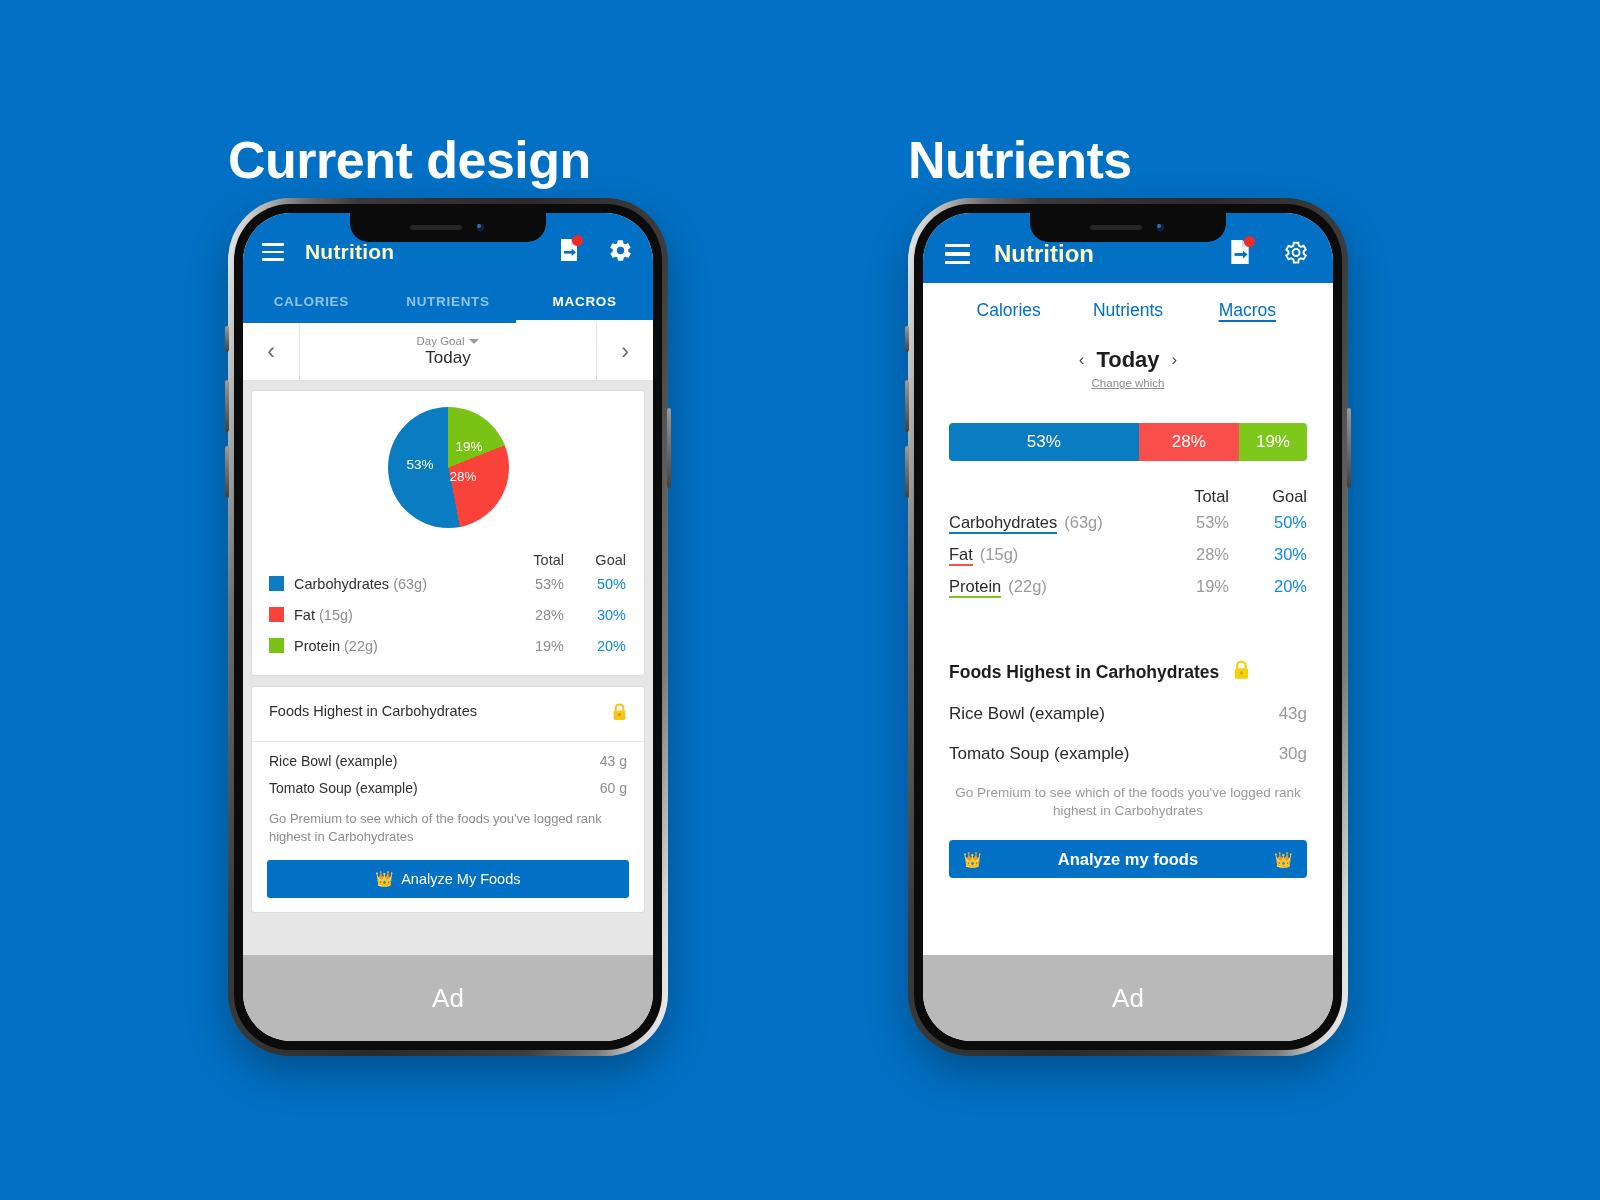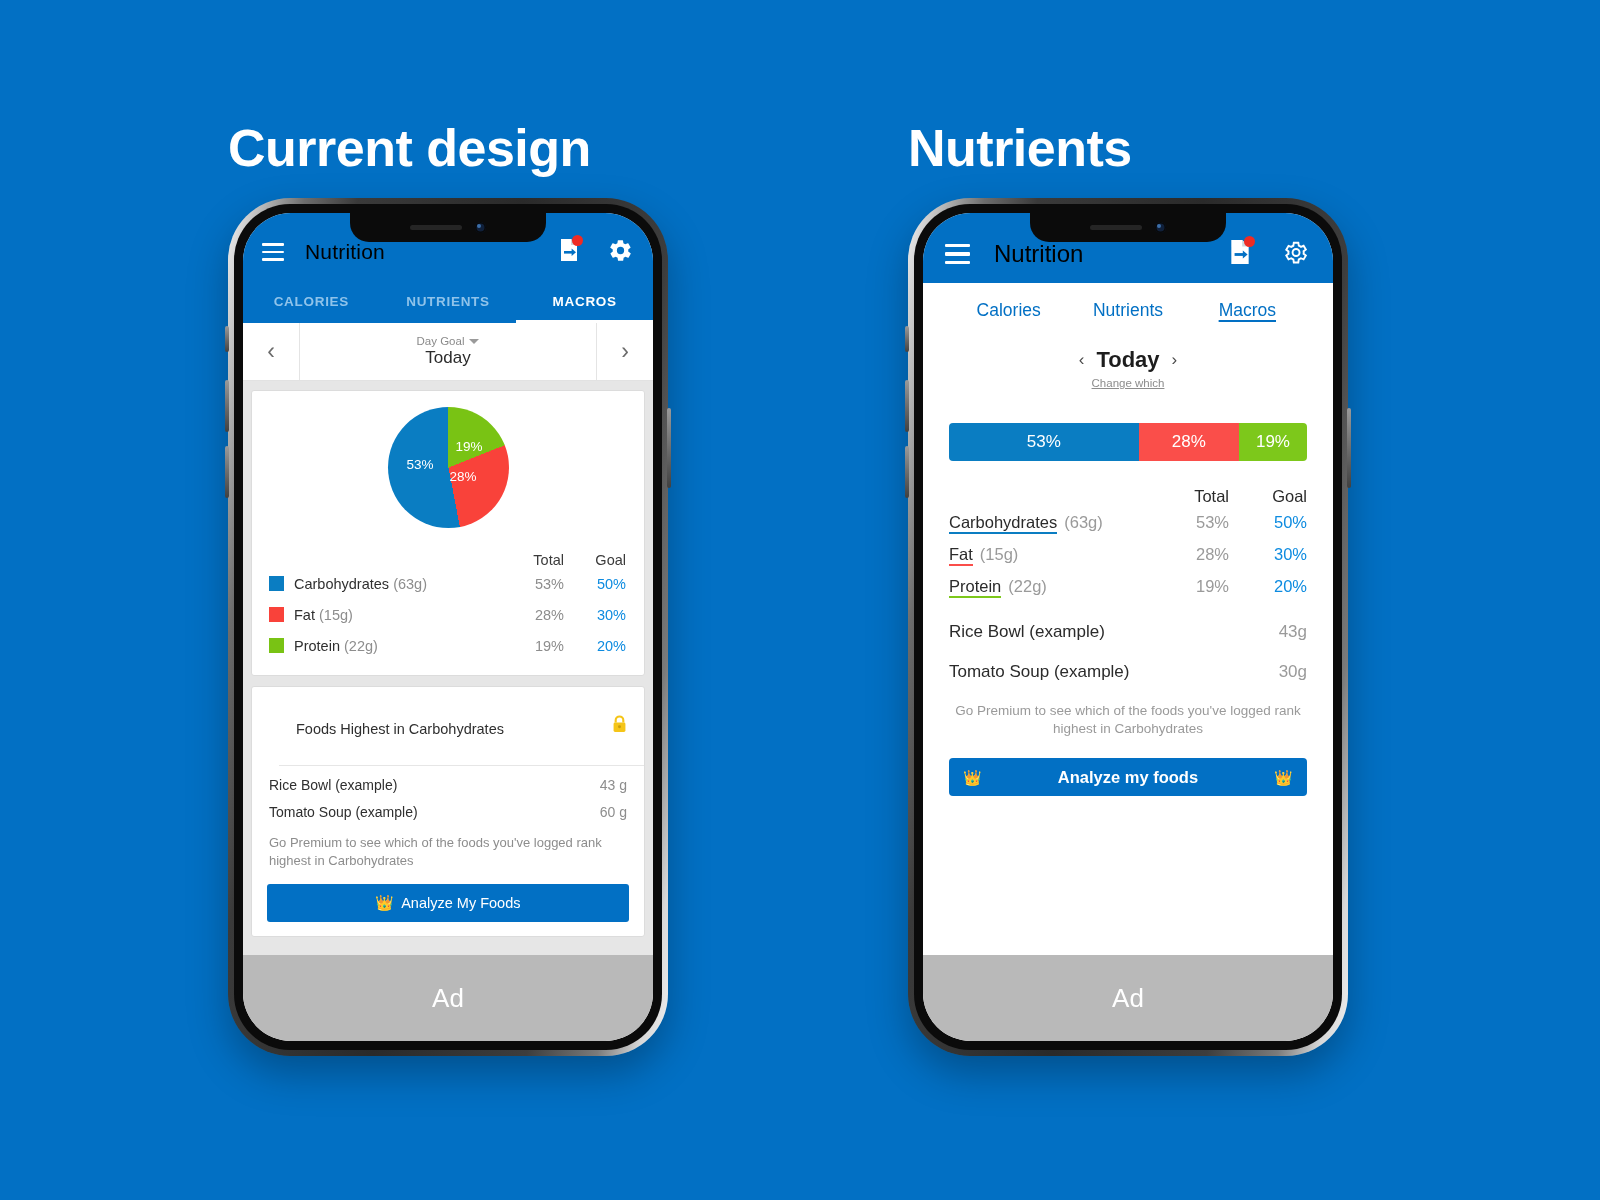--- a/index.html
+++ b/index.html
@@ -13,20 +13,21 @@
 
   
   .section-title {
     position: absolute;
     color: #ffffff;
     font-weight: bold;
     font-size: 52px;
     letter-spacing: -0.5px;
     white-space: nowrap;
     font-family: "Liberation Sans", sans-serif;
+    margin-top: 12px;
   }
   #title-current { left: 228px; top: 118px; }
   #title-redesign { left: 908px; top: 118px; }
 
   
   .phone {
     position: absolute;
     width: 440px; height: 858px;
     border-radius: 62px;
     background: linear-gradient(100deg,#f4f4f4 0%,#b9b9b9 6%,#6d6d6d 13%,#3a3a3a 22%,#2a2a2a 50%,#3d3d3d 76%,#7b7b7b 88%,#d8d8d8 95%,#f0f0f0 100%);
@@ -90,21 +91,21 @@
 
   
   .appbar {
     background: #0270C4;
     display: flex;
     align-items: center;
     flex: 0 0 auto;
   }
   .hamburger { display: flex; flex-direction: column; justify-content: center; gap: 5px; cursor: pointer; }
   .hamburger i { display:block; background:#fff; border-radius:1px; }
-  .app-title { color: #000000; font-weight: normal; }
+  .app-title { color: #fef9c3; font-weight: bold; }
   .spacer { flex: 1 1 auto; }
 
   .icon-doc { position: relative; cursor: pointer; }
   .badge-dot {
     position: absolute; top: -3px; right: -3px;
     width: 11px; height: 11px; border-radius: 50%;
     background: #EE2B24;
   }
 
   
@@ -168,22 +169,22 @@
   .lrow .nm { flex: 1 1 auto; margin-left: 10px; font-size: 14.5px; color:#2f2f2f; }
   .lrow .nm .g { color:#8d8d8d; }
   .lrow .tv { width: 68px; text-align:right; font-size: 14.5px; color:#8d8d8d; }
   .lrow .gv { width: 62px; text-align:right; font-size: 14.5px; color:#0d8BE0; }
   .lhead { display:flex; align-items:flex-end; height: 30px; }
   .lhead .sp { flex: 1 1 auto; }
   .lhead .th { width: 68px; text-align:right; font-size: 14.5px; color:#3a3a3a; }
   .lhead .gh { width: 62px; text-align:right; font-size: 14.5px; color:#3a3a3a; }
 
   .foods-head {
-    display:flex; align-items:flex-end; justify-content:space-between;
-    padding: 28px 17px; border-bottom: 1px solid #e6e6e6; margin-left: 27px;
+    display:flex; align-items:flex-start; justify-content:space-between;
+    padding: 16px 17px; border-bottom: 1px solid #e6e6e6;
   }
   .foods-head .t { font-size: 14.5px; color:#2f2f2f; }
   .food-row { display:flex; align-items:center; justify-content:space-between; padding: 11px 17px 0; }
   .food-row .n { font-size: 14px; color:#2f2f2f; }
   .food-row .v { font-size: 14px; color:#8d8d8d;margin-left:34px; }
   .promo { padding: 14px 17px 0; font-size: 13px; color:#8d8d8d; line-height: 1.38; }
   .cta-current {
     margin: 14px 15px 14px; height: 38px; background:#0270C4; border-radius:3px;
     display:flex; align-items:center; justify-content:center; gap:7px;
     color:#fff; font-size:14.5px; cursor:pointer; border:none; width: calc(100% - 30px);
@@ -476,20 +477,30 @@
               <span class="gv">30%</span>
             </div>
 
             <div class="re-row">
               <span class="nm"><u style="color:#7DC81B"><span style="color:#2b2b2b">Protein</span></u><span class="g">(22g)</span></span>
               <span class="tv">19%</span>
               <span class="gv">20%</span>
             </div>
           </div>
 
+          <div class="re-foods-head">
+            <span class="t">Foods Highest in Carhohydrates</span>
+            <span>
+              <svg width="17" height="20" viewBox="0 0 14 17" aria-hidden="true">
+                <path d="M3.4 7V5a3.6 3.6 0 0 1 7.2 0v2" fill="none" stroke="#F2D307" stroke-width="2"></path>
+                <rect x="1.4" y="7" width="11.2" height="9" rx="1.4" fill="#F2D307"></rect>
+                <circle cx="7" cy="11" r="1.4" fill="#cbb000"></circle>
+              </svg>
+            </span>
+          </div>
 
           <div class="re-food-row">
             <span class="n">Rice Bowl (example)</span>
             <span class="v">43g</span>
           </div>
           <div class="re-food-row">
             <span class="n">Tomato Soup (example)</span>
             <span class="v">30g</span>
           </div>
 

